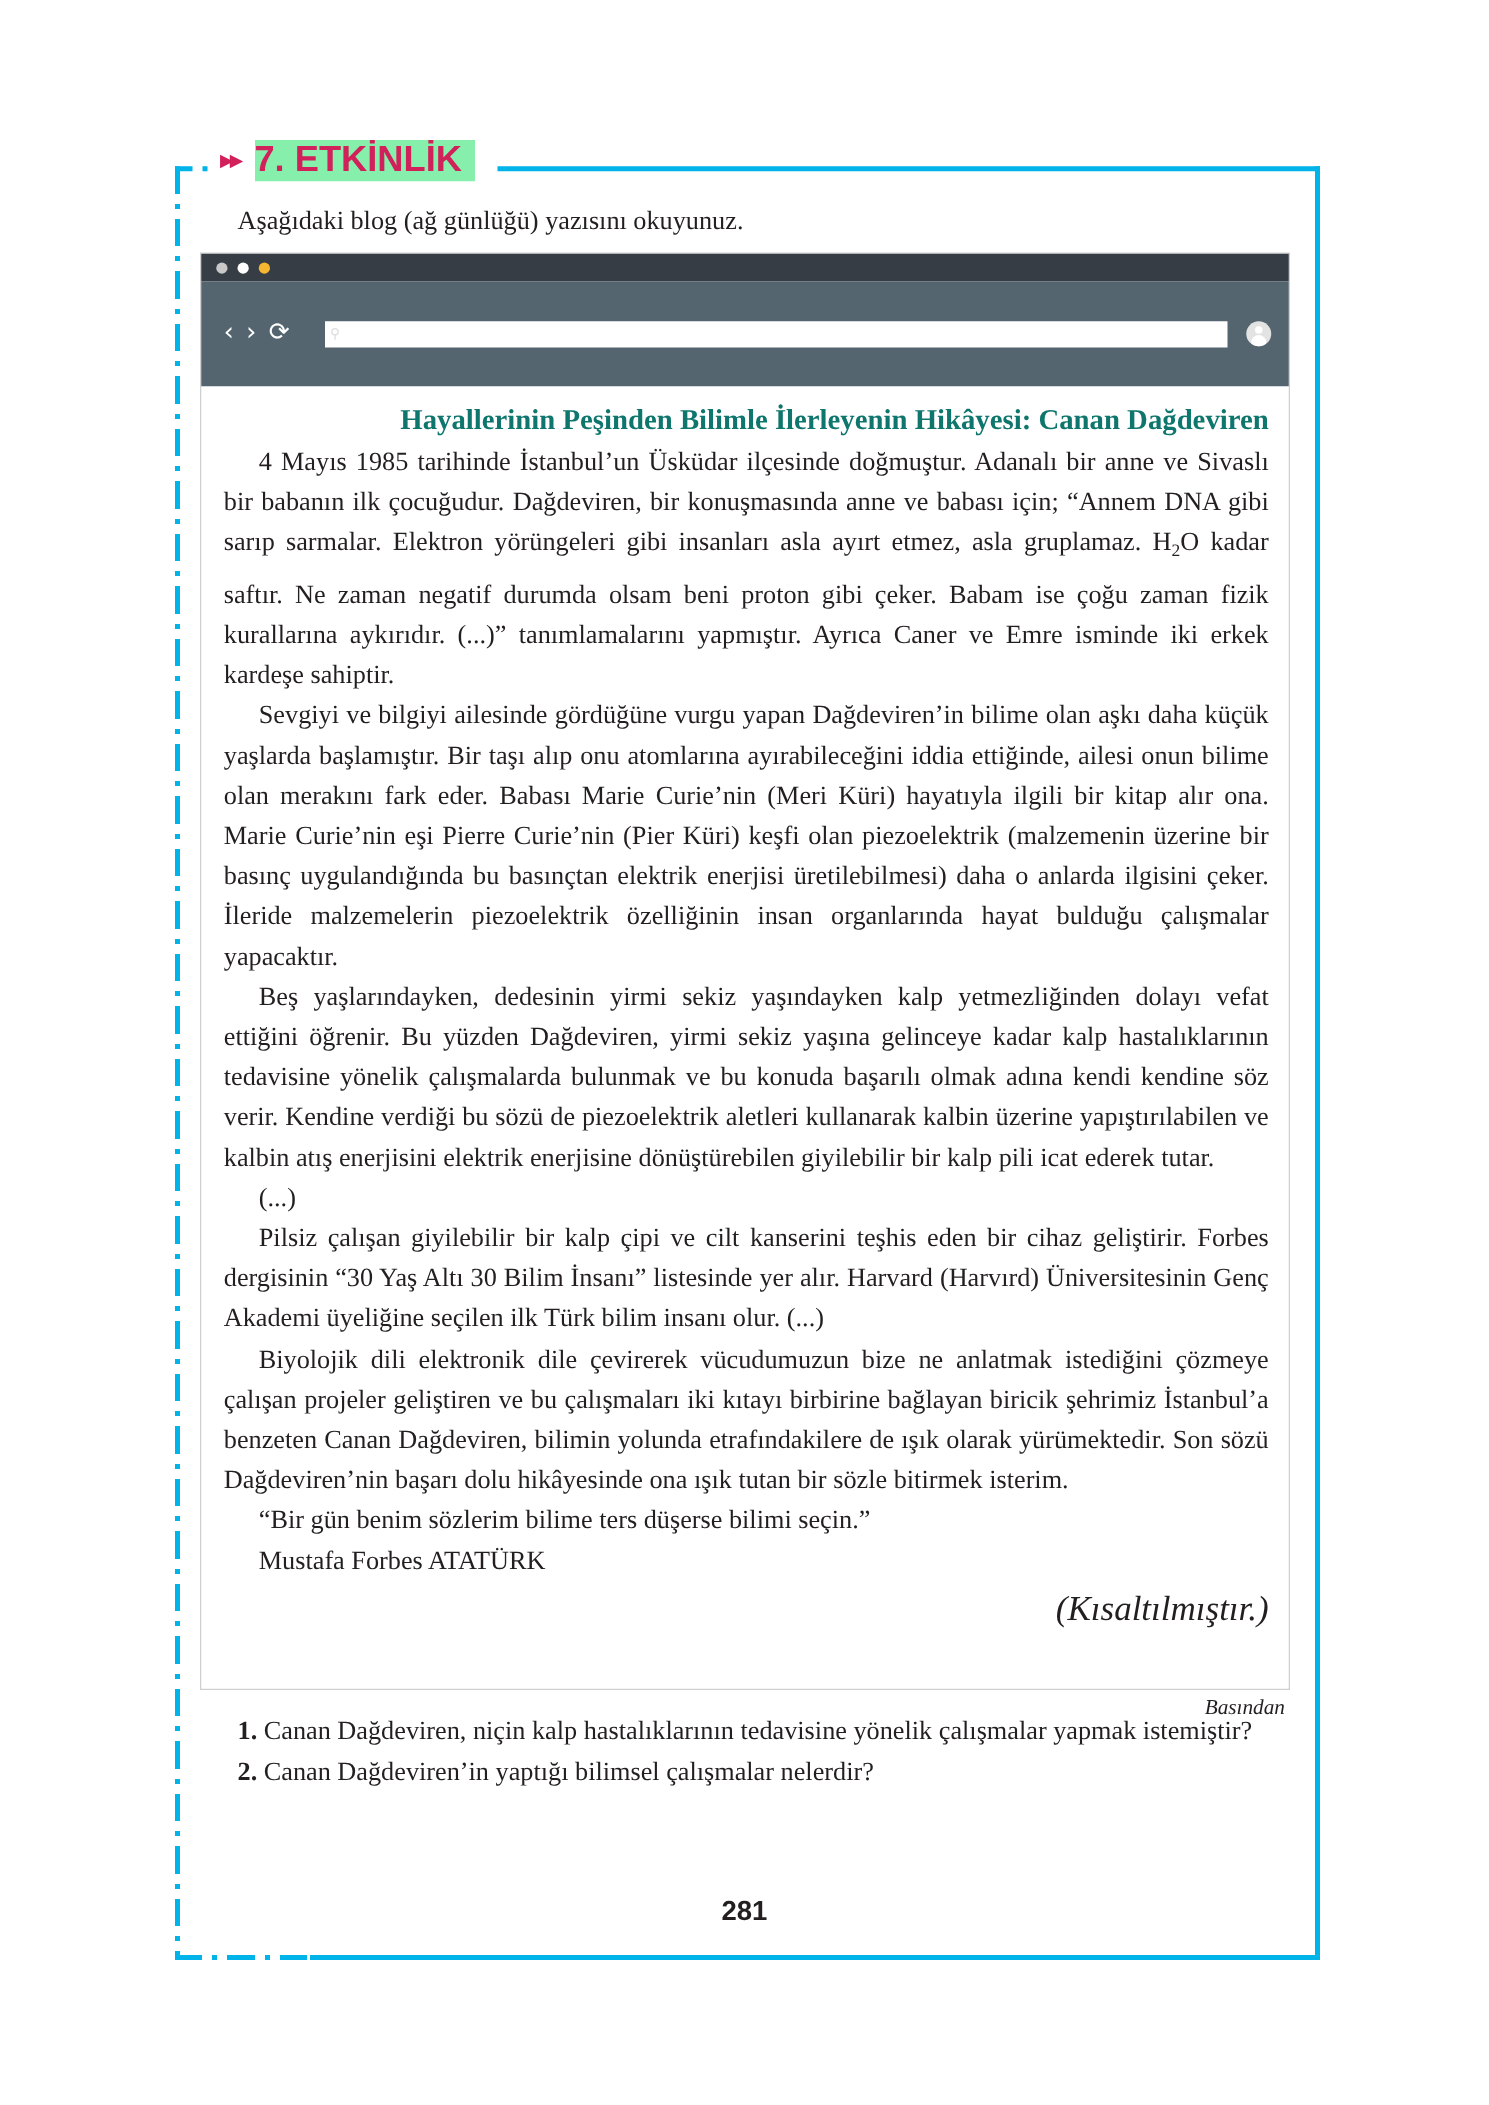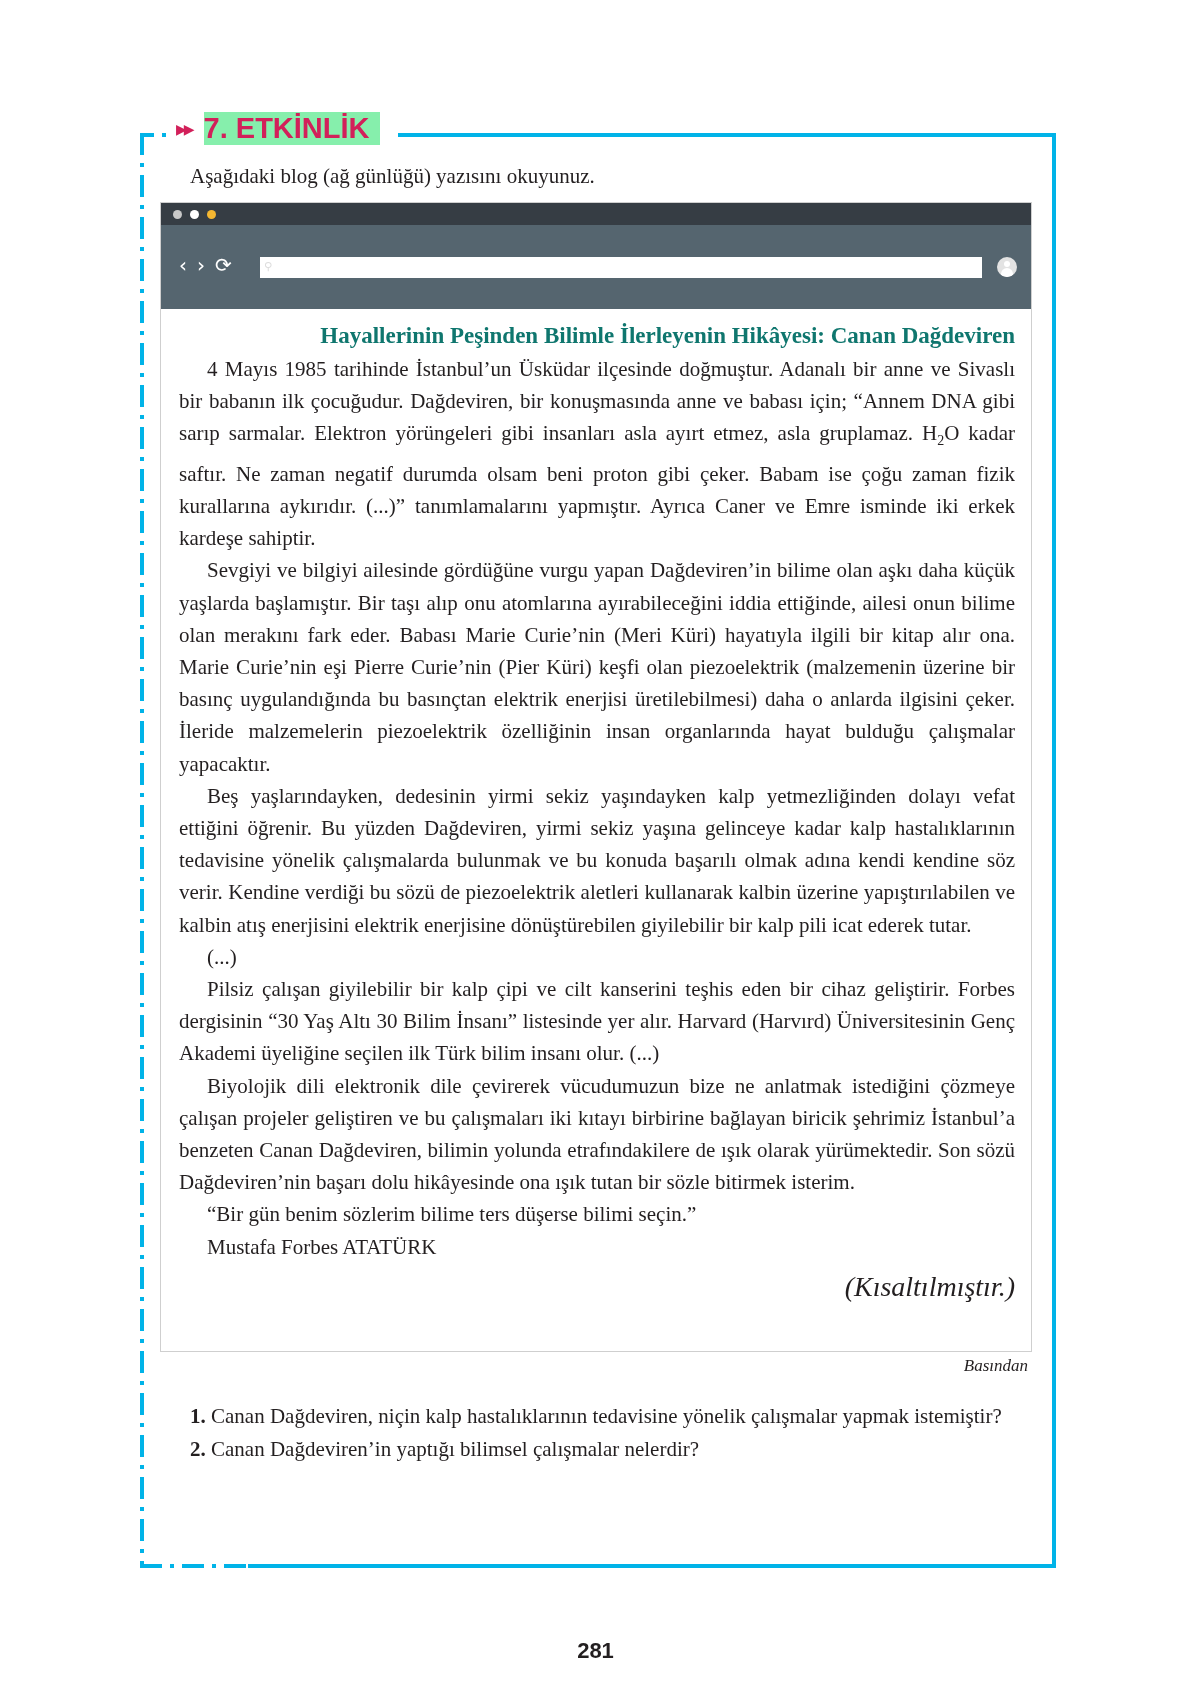--- a/index.html
+++ b/index.html
@@ -38,25 +38,25 @@
 
     .content { padding: 10px 16px 0 18px; }
     .blog-title { color: #0f766e; font-weight: bold; font-size: 23px; text-align: right; margin: 0; line-height: 34px; }
     .para { font-size: 21px; line-height: 32.2px; text-align: justify; margin: 0; text-indent: 28px; }
     .plain { text-indent: 28px; font-size: 21px; line-height: 32.2px; margin: 0; }
     .abridged { font-style: italic; font-weight: normal; font-size: 28px; text-align: right; margin: 8px 0 0 0; }
     sub { font-size: 14px; }
 
     .source { position: absolute; right: 163px; top: 1356px; font-style: italic; font-size: 17px; margin-left: 46px; }
 
-    .questions { position: absolute; left: 162px; top: 1400px; width: 870px; }
+    .questions { position: absolute; left: 162px; top: 1368px; width: 870px; }
     .q { font-size: 21px; line-height: 32.5px; text-indent: 28px; text-align: justify; margin: 0; }
     .q b { font-weight: bold; }
 
-    .page-num { position: absolute; left: 0; width: 1191px; top: 1638px; text-align: center;
+    .page-num { position: absolute; left: 0; width: 1191px; top: 1516px; text-align: center;
       font-family: "Liberation Sans", "DejaVu Sans", sans-serif; font-weight: bold; font-size: 22px; }
   </style>
 </head>
 <body>
 
 <div class="frame-top"></div>
 <div class="frame-right"></div>
 <div class="frame-bottom"></div>
 <div class="frame-left"></div>
 <div class="frame-topleft"></div>

